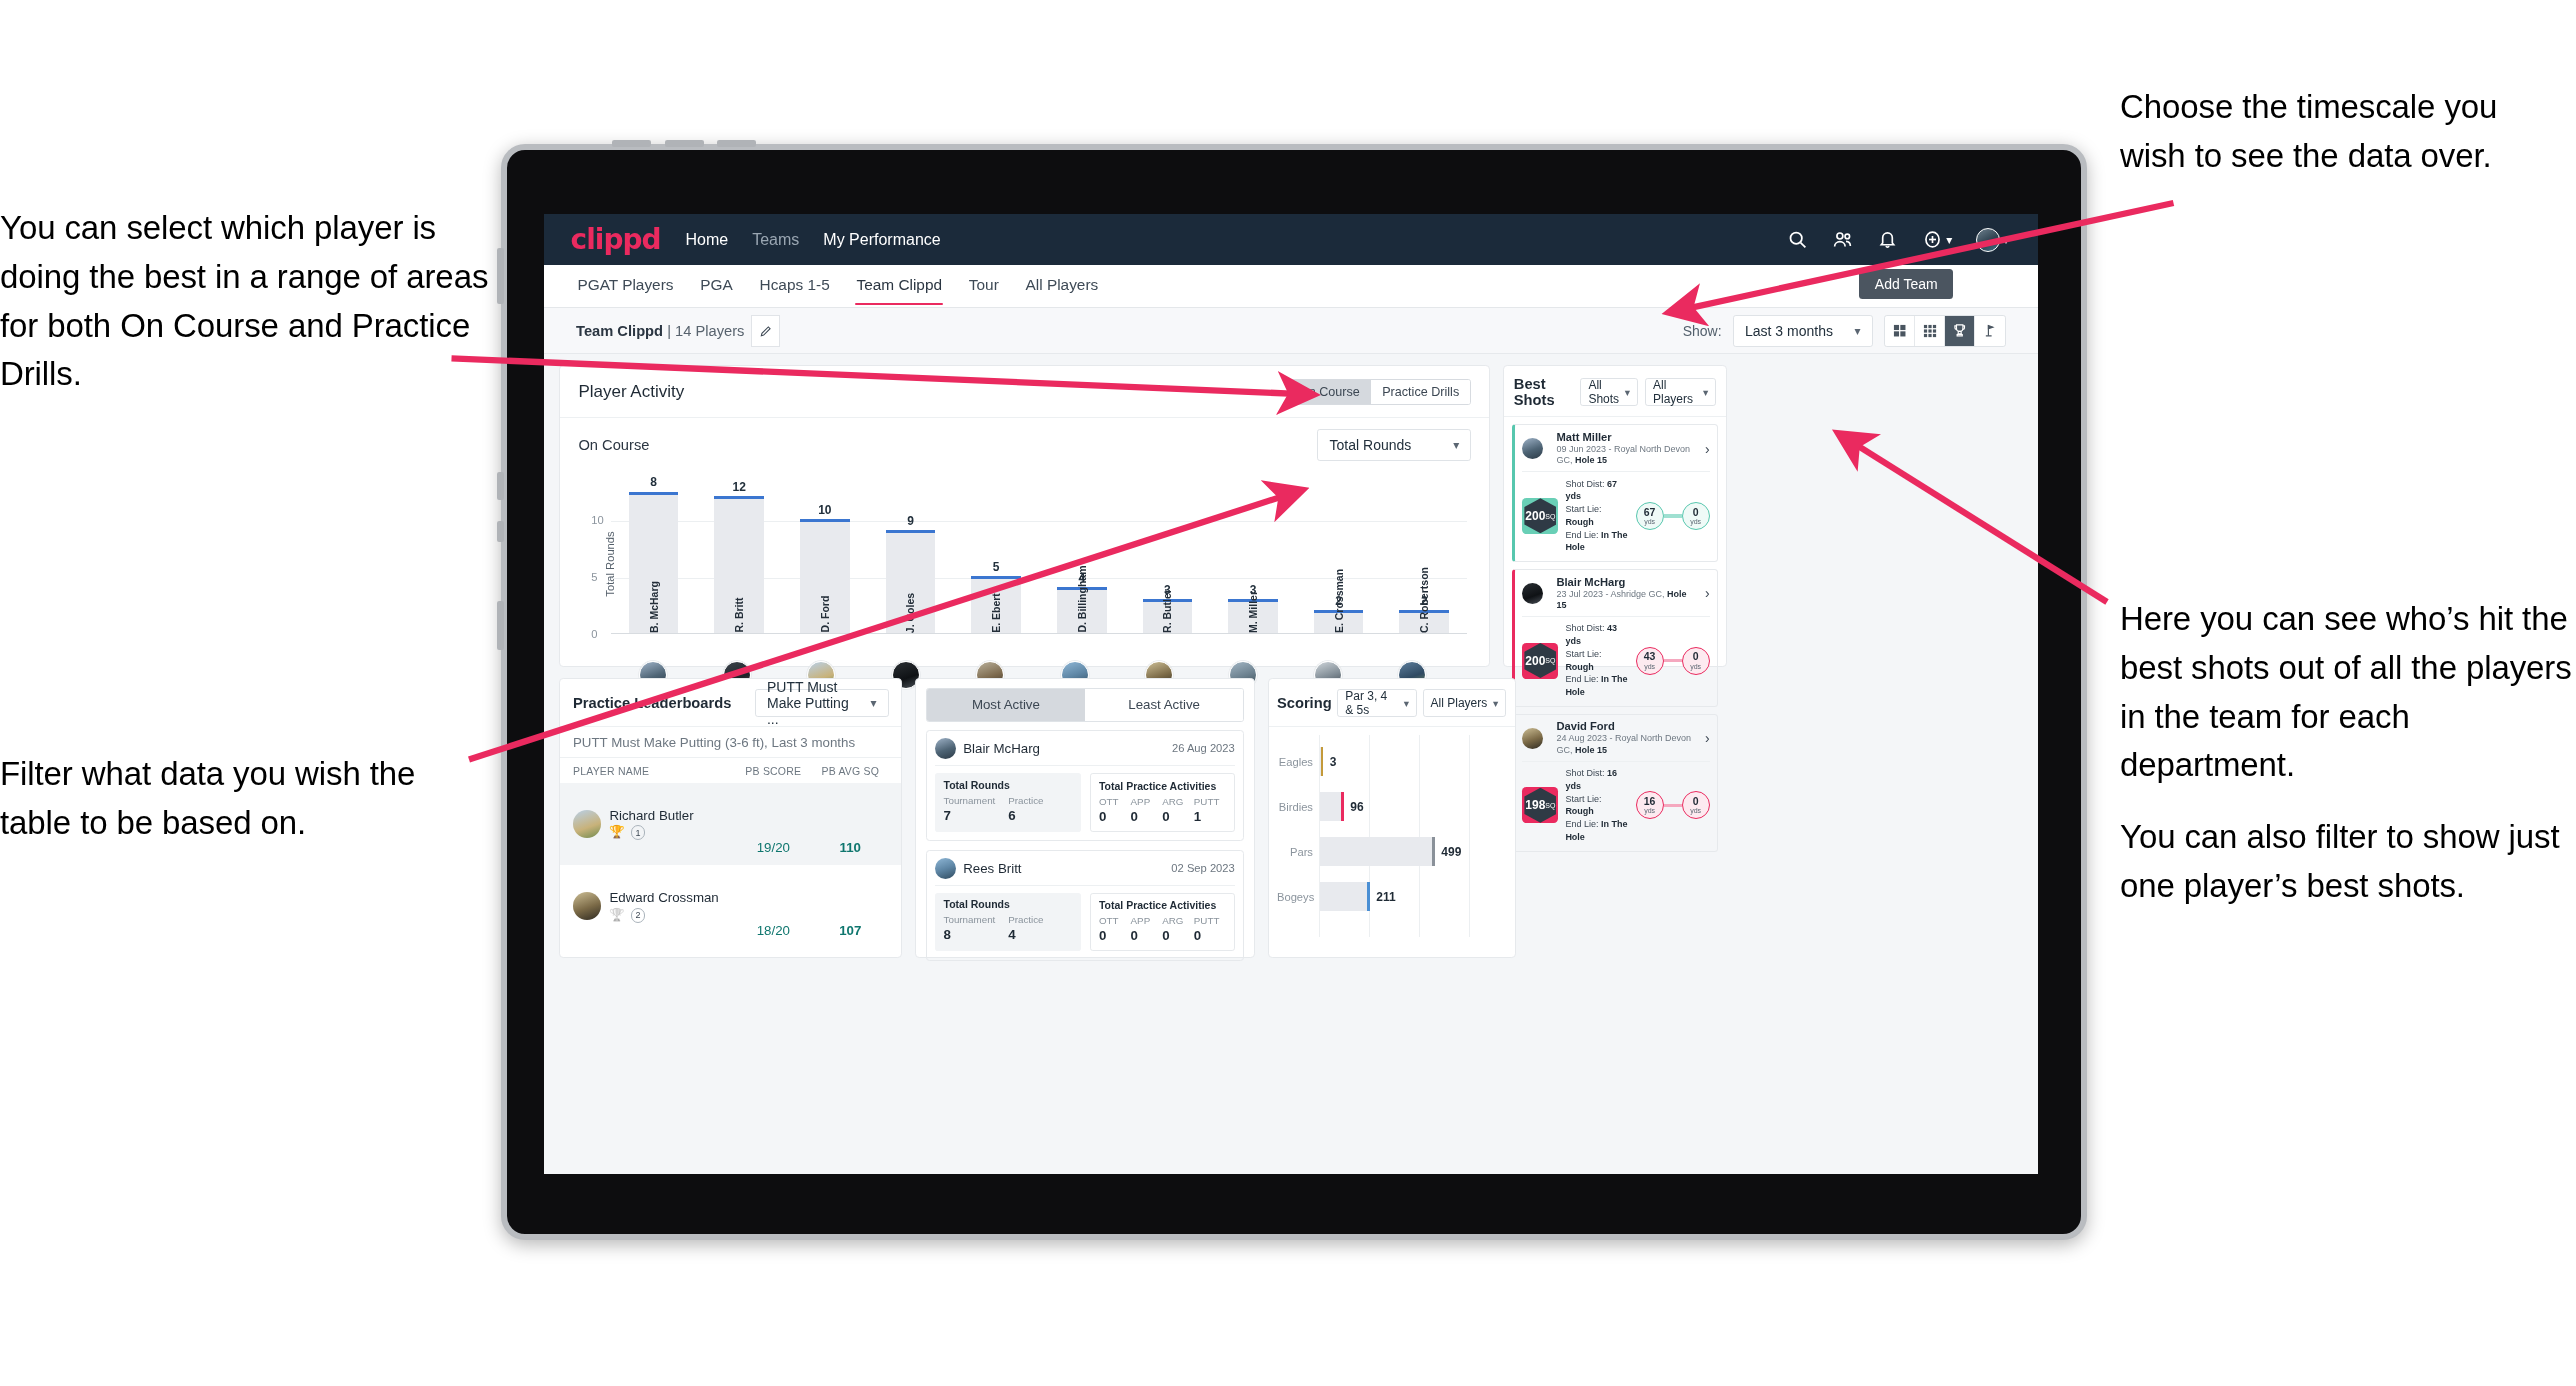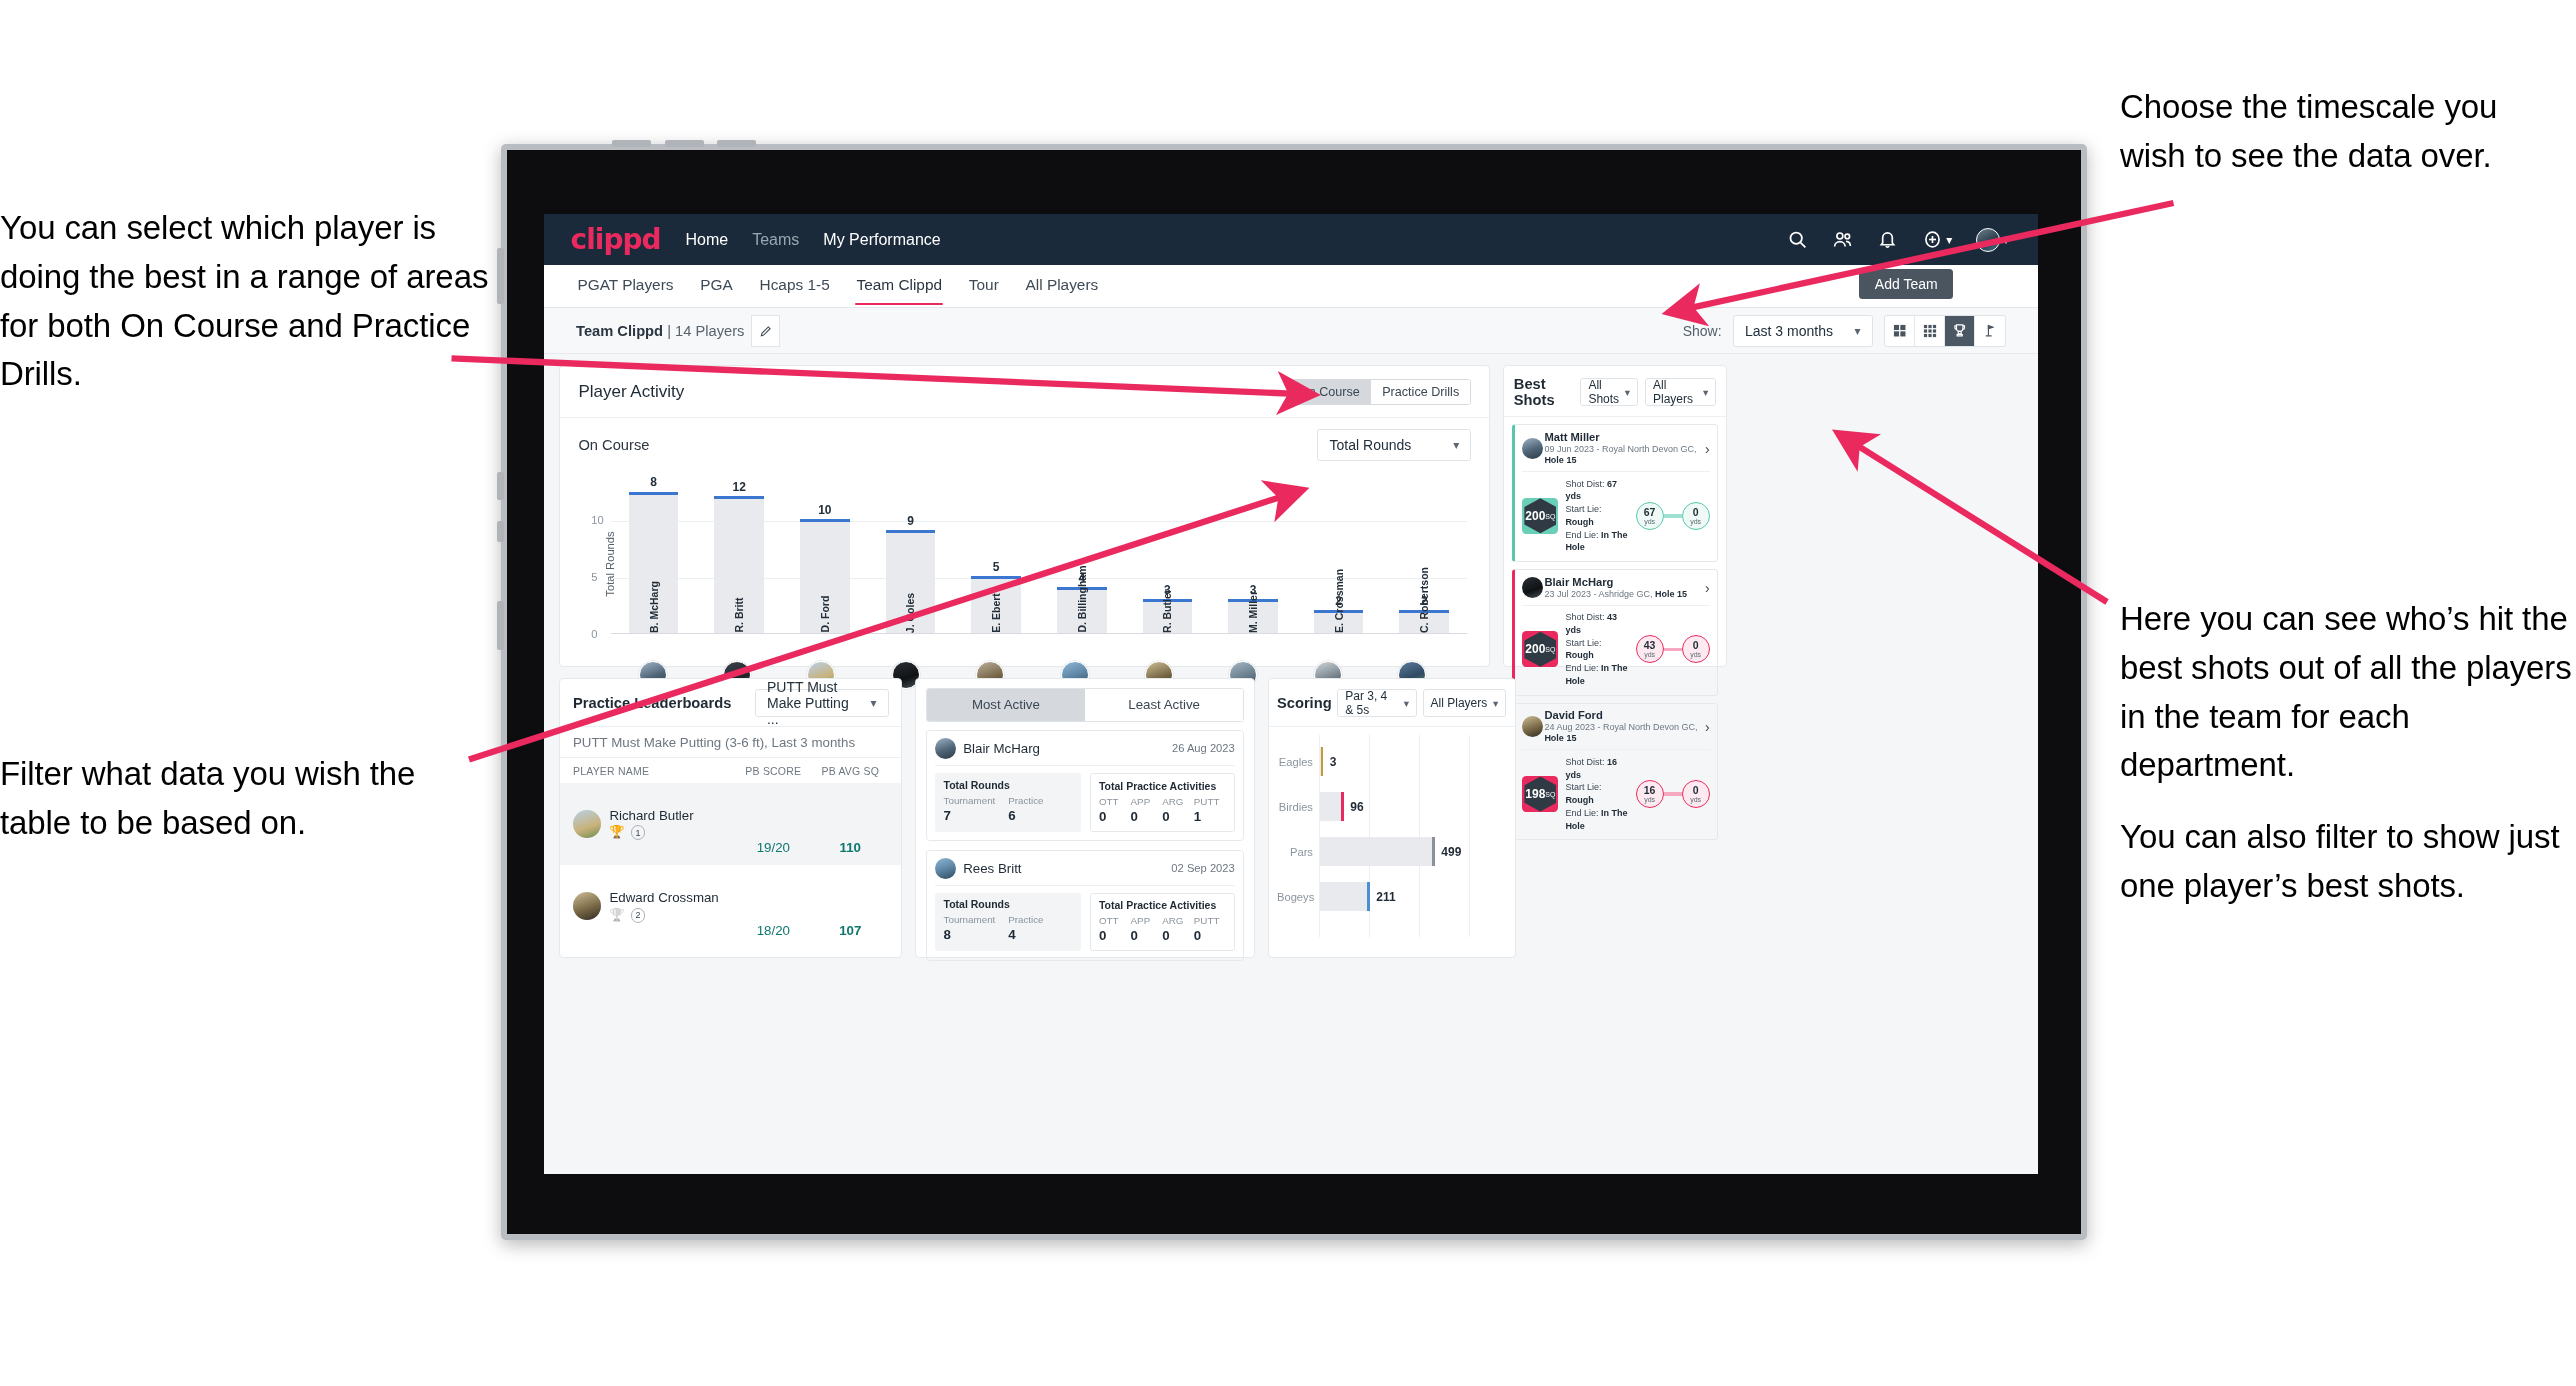--- a/index.html
+++ b/index.html
@@ -27,21 +27,21 @@
   #annot-right-mid { left: 2120px; top: 595px;  width: 455px; }
   #annot-right-bot { left: 2120px; top: 813px; width: 455px; }
 
   svg.arrows { position: absolute; left:0; top:0; width:2576px; height:1386px; pointer-events:none; }
 
   
   #tablet {
     position: absolute; left: 501px; top: 144px;
     width: 1586px; height: 1096px;
     background: #0d0d0f;
-    border-radius: 5px;
+    border-radius: 24px;
     border: 6.3px solid #b9bcc0;
     box-shadow: 0 4.2px 18px rgba(0,0,0,0.28);
   }
   .dev-btn { position:absolute; background:#b0b3b7; border-radius:2.1px; }
   .screen {
     position: absolute; left: 37px; top: 64px;
     width: 1494px; height: 960px;
     background: #ffffff; overflow: hidden;
   }
 
@@ -175,21 +175,21 @@
   #best-shots-card { width: 224px; height: 302px; }
   .bs-head { display:flex; align-items:center; gap:7px; padding: 9.8px 9.8px 8.4px; border-bottom:0.7px solid #edf0f2; }
   .bs-title { font-size:14.7px; font-weight:700; color:#1f2a35; }
   .minisel { background:#fff; border:0.7px solid #dfe3e7; border-radius:2.8px; height:28px; display:flex;
              align-items:center; padding:0 7px; font-size:12px; color:#22303c; }
   .minisel .chev { margin-left:auto; padding-left:5.6px; color:#5b6672; font-size:10.5px; }
   .shot-card {
     margin: 7px 8.4px 0 8.4px; border:0.7px solid #e6e9ec; border-radius:3.5px;
     border-left-width: 3.5px; border-left-style:solid; padding: 5.6px 7px 7px;
   }
-  .shot-top { display:flex; align-items:center; gap:1px; }
+  .shot-top { display:flex; align-items:center; gap:13px; }
   .shot-av { width:21px; height:21px; border-radius:50%; flex:none; background-size:cover; }
   .shot-name { font-size:11.2px; font-weight:700; color:#1f2a35; line-height:1.15; }
   .shot-meta { font-size:9px; color:#6d7781; line-height:1.25; }
   .shot-meta b { color:#1f2a35; }
   .shot-chev { margin-left:auto; color:#3c4753; font-size:14px; }
   .shot-div { height:0.7px; background:#edf0f2; margin: 4.9px 0 5.6px; }
   .shot-body { display:flex; align-items:center; gap:7px; }
   .sqbox {
     width:36px; height:36px; border-radius:4.2px; flex:none;
     display:flex; align-items:center; justify-content:center;

